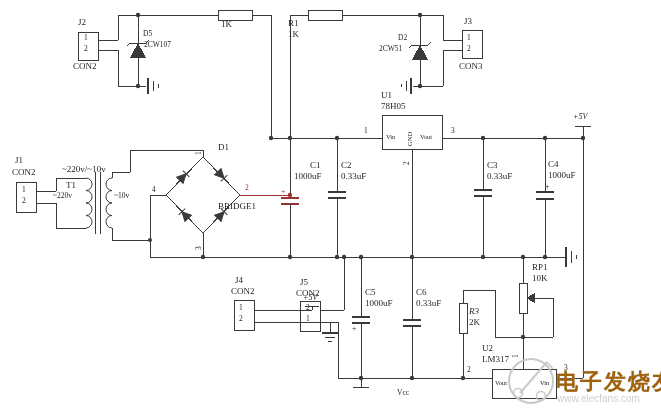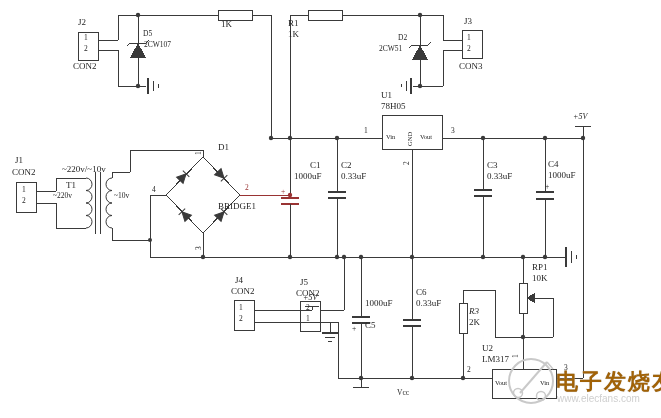--- a/index.html
+++ b/index.html
@@ -331,21 +331,21 @@
       <span class="lbl sm" style="left: 545px; top: 183px;">+</span>
       <span class="lbl" style="left: 235px; top: 276px;">J4</span>
       <span class="lbl" style="left: 231px; top: 287px;">CON2</span>
       <span class="lbl pow" style="left: 303px; top: 294px;">+5V</span>
       <span class="lbl sm" style="left: 239px; top: 304px;">1</span>
       <span class="lbl sm" style="left: 239px; top: 315px;">2</span>
       <span class="lbl" style="left: 300px; top: 278px;">J5</span>
       <span class="lbl" style="left: 296px; top: 289px;">CON2</span>
       <span class="lbl sm" style="left: 306px; top: 304px;">2</span>
       <span class="lbl sm" style="left: 306px; top: 315px;">1</span>
-      <span class="lbl" style="left: 365px; top: 288px; margin-top: 33px;">C5</span>
+      <span class="lbl" style="left: 365px; top: 288px;">C5</span>
       <span class="lbl" style="left: 365px; top: 299px;">1000uF</span>
       <span class="lbl sm" style="left: 352px; top: 325px;">+</span>
       <span class="lbl" style="left: 416px; top: 288px;">C6</span>
       <span class="lbl" style="left: 416px; top: 299px;">0.33uF</span>
       <span class="lbl sm" style="left: 353px; top: 389px; margin-left: 44px;">Vcc</span>
       <span class="lbl" style="left: 532px; top: 263px;">RP1</span>
       <span class="lbl" style="left: 532px; top: 274px;">10K</span>
       <span class="lbl" style="left: 469px; top: 307px; font-style: italic;">R3</span>
       <span class="lbl" style="left: 469px; top: 318px;">2K</span>
       <span class="lbl" style="left: 482px; top: 344px;">U2</span>

